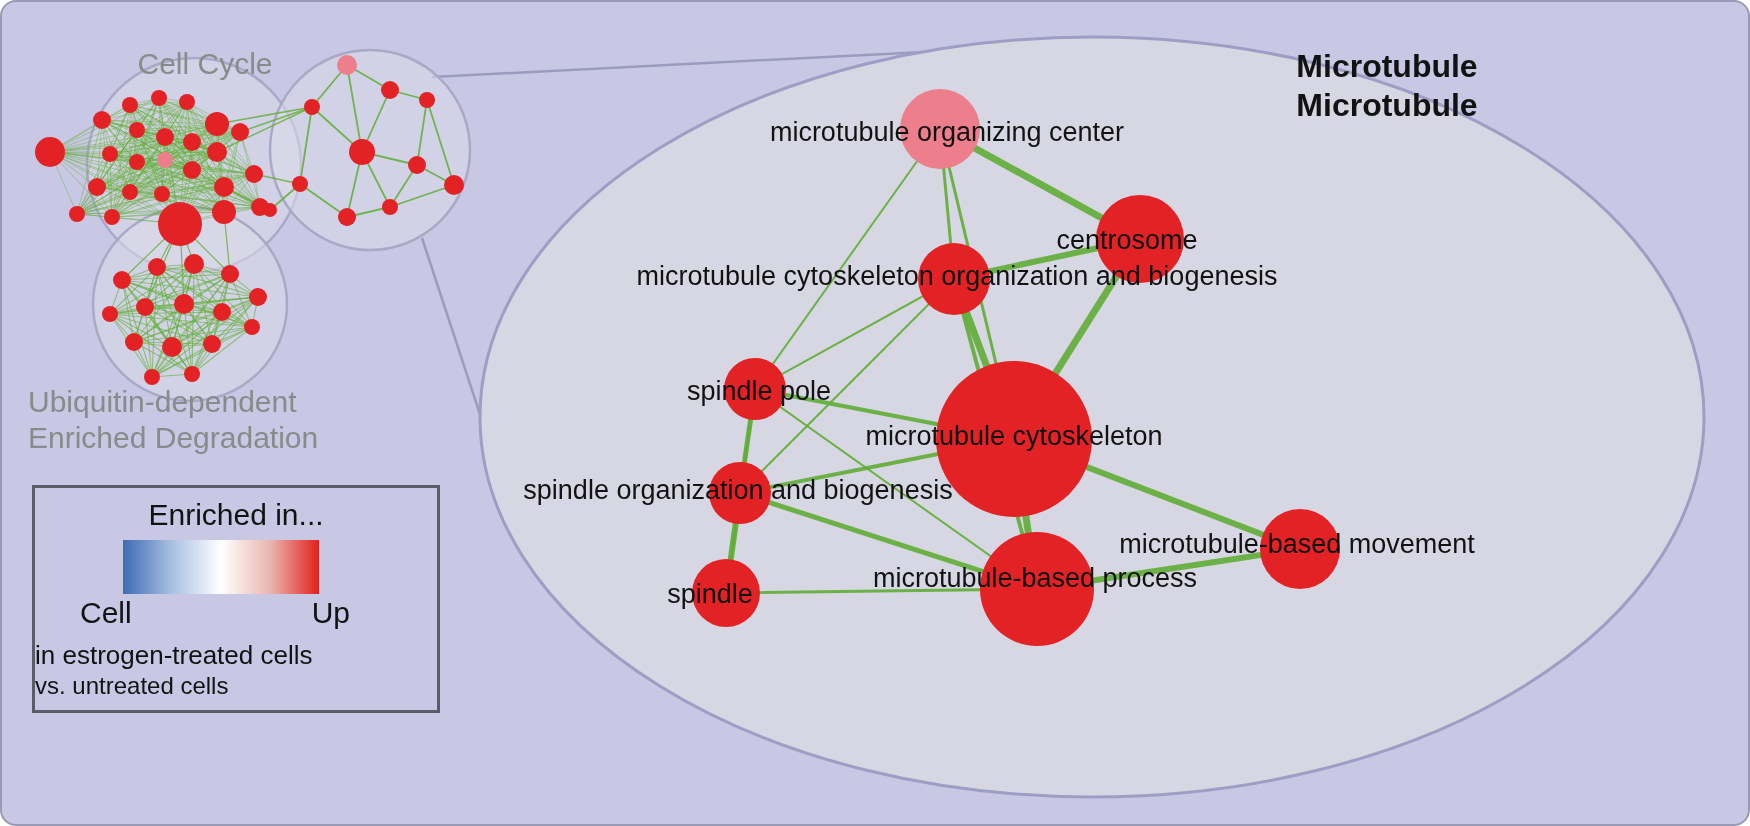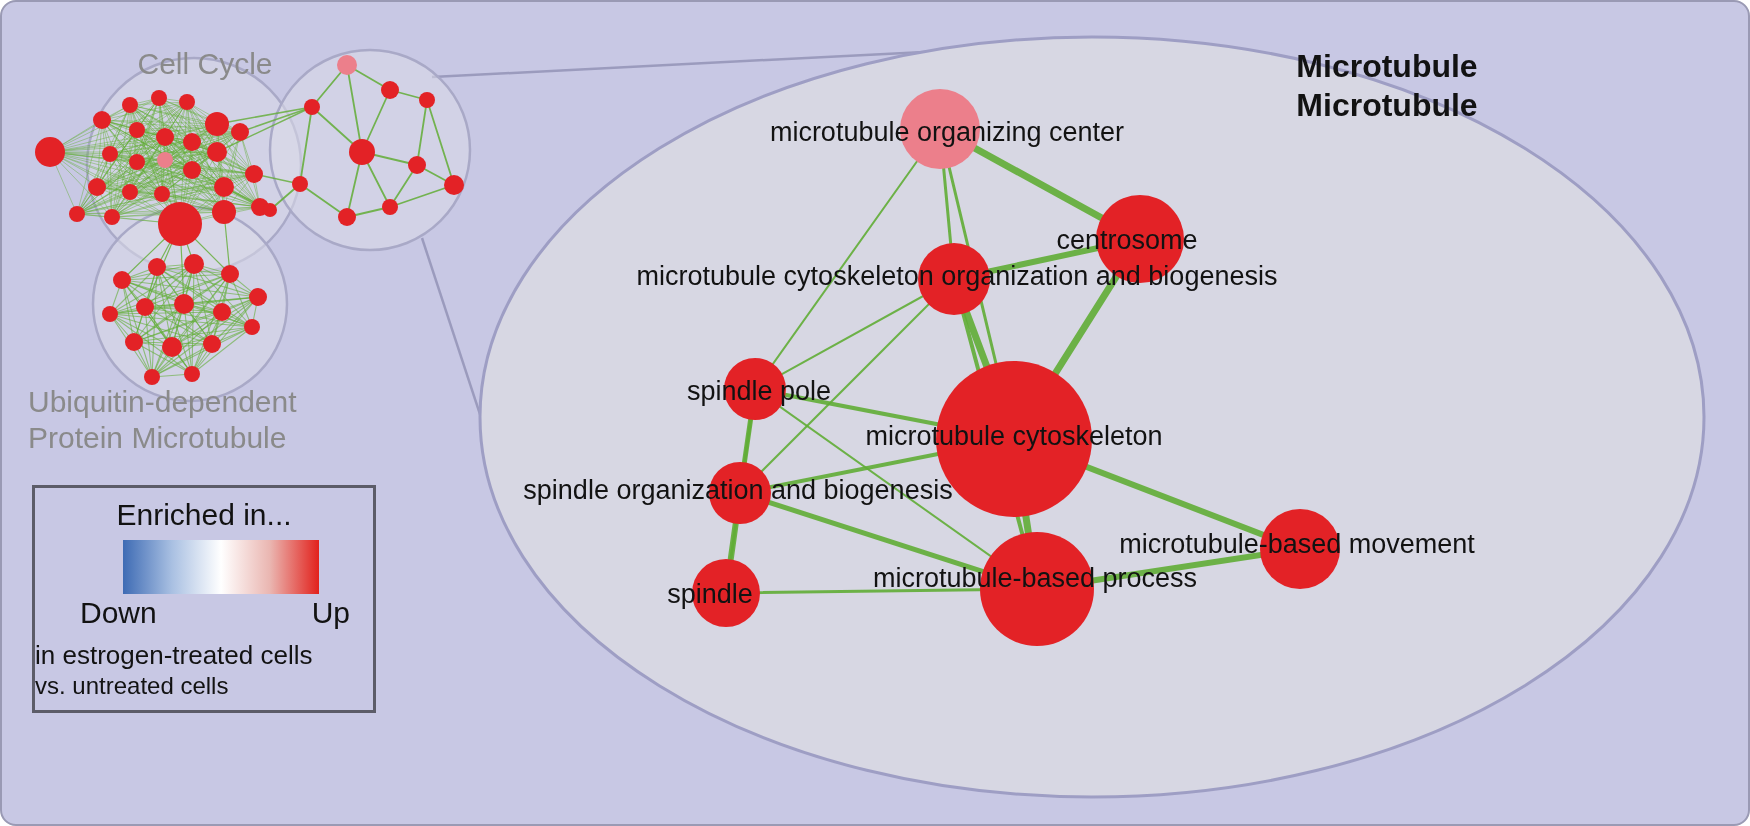--- a/index.html
+++ b/index.html
@@ -11,21 +11,21 @@
     border-radius:16px;
     overflow:hidden;
     background:#c8c8e4;
   }
   .stage svg{position:absolute;left:0;top:0;}
   .overlay{position:absolute;white-space:nowrap;}
   .cluster-label{color:#8a8a8a;font-size:30px;line-height:36px;}
   .magnified-title{color:#121212;font-size:32px;line-height:39px;text-align:center;}
   .legend-box{
     position:absolute;
-    left:30px;top:483px;width:344px;height:228px;
+    left:30px;top:483px;width:408px;height:228px;
     box-sizing:border-box;
     border:3px solid #5c5c68;
   }
   .legend-title{position:absolute;left:0;top:10px;width:100%;text-align:center;font-size:30px;color:#121212;}
   .legend-gradient{position:absolute;left:88px;top:52px;width:196px;height:54px;}
   .legend-downup{position:absolute;left:45px;top:108px;width:270px;display:flex;justify-content:space-between;font-size:30px;color:#121212;}
   .legend-note1{position:absolute;left:0;top:152px;width:100%;text-align:left;font-size:26px;color:#121212;}
   .legend-note2{position:absolute;left:0;top:184px;width:100%;text-align:left;font-size:24px;color:#121212;}
 </style>
 </head>
@@ -565,32 +565,32 @@
       <text x="736" y="497" text-anchor="middle" font-size="27" fill="#121212" font-family="Liberation Sans, sans-serif">spindle organization and biogenesis</text>
       <text x="708" y="601" text-anchor="middle" font-size="27" fill="#121212" font-family="Liberation Sans, sans-serif">spindle</text>
       <text x="1033" y="585" text-anchor="middle" font-size="27" fill="#121212" font-family="Liberation Sans, sans-serif">microtubule-based process</text>
       <text x="1295" y="551" text-anchor="middle" font-size="27" fill="#121212" font-family="Liberation Sans, sans-serif">microtubule-based movement</text>
     </svg>
 
   <div class="overlay cluster-label" style="left: 108px; top: 44px; width: 190px; text-align: center; color: rgb(138, 138, 138);">Cell Cycle</div>
 
   <div class="overlay cluster-label" style="left: 26px; top: 382px; color: rgb(138, 138, 138);">
     <div>Ubiquitin-dependent</div>
-    <div>Protein Microtubule</div>
+    <div>Enriched Degradation</div>
   </div>
 
   <div class="overlay magnified-title" style="left:1265px;top:45px;width:240px;font-weight:bold;">
     <div>Microtubule</div>
     <div>Microtubule</div>
   </div>
 
   <div class="legend-box" style="border-color: rgb(92, 92, 104);">
     <div class="legend-title">Enriched in...</div>
     <div class="legend-gradient" id="legend-gradient" style="background: linear-gradient(90deg, rgb(62, 107, 180), rgb(169, 192, 226), rgb(255, 255, 255), rgb(234, 182, 177), rgb(226, 33, 28));"></div>
     <div class="legend-downup">
-      <span>Down</span>
+      <span>Cell</span>
       <span>Up</span>
     </div>
     <div class="legend-note1">in estrogen-treated cells</div>
     <div class="legend-note2">vs. untreated cells</div>
   </div>
 
 </div>
 
 </body></html>

